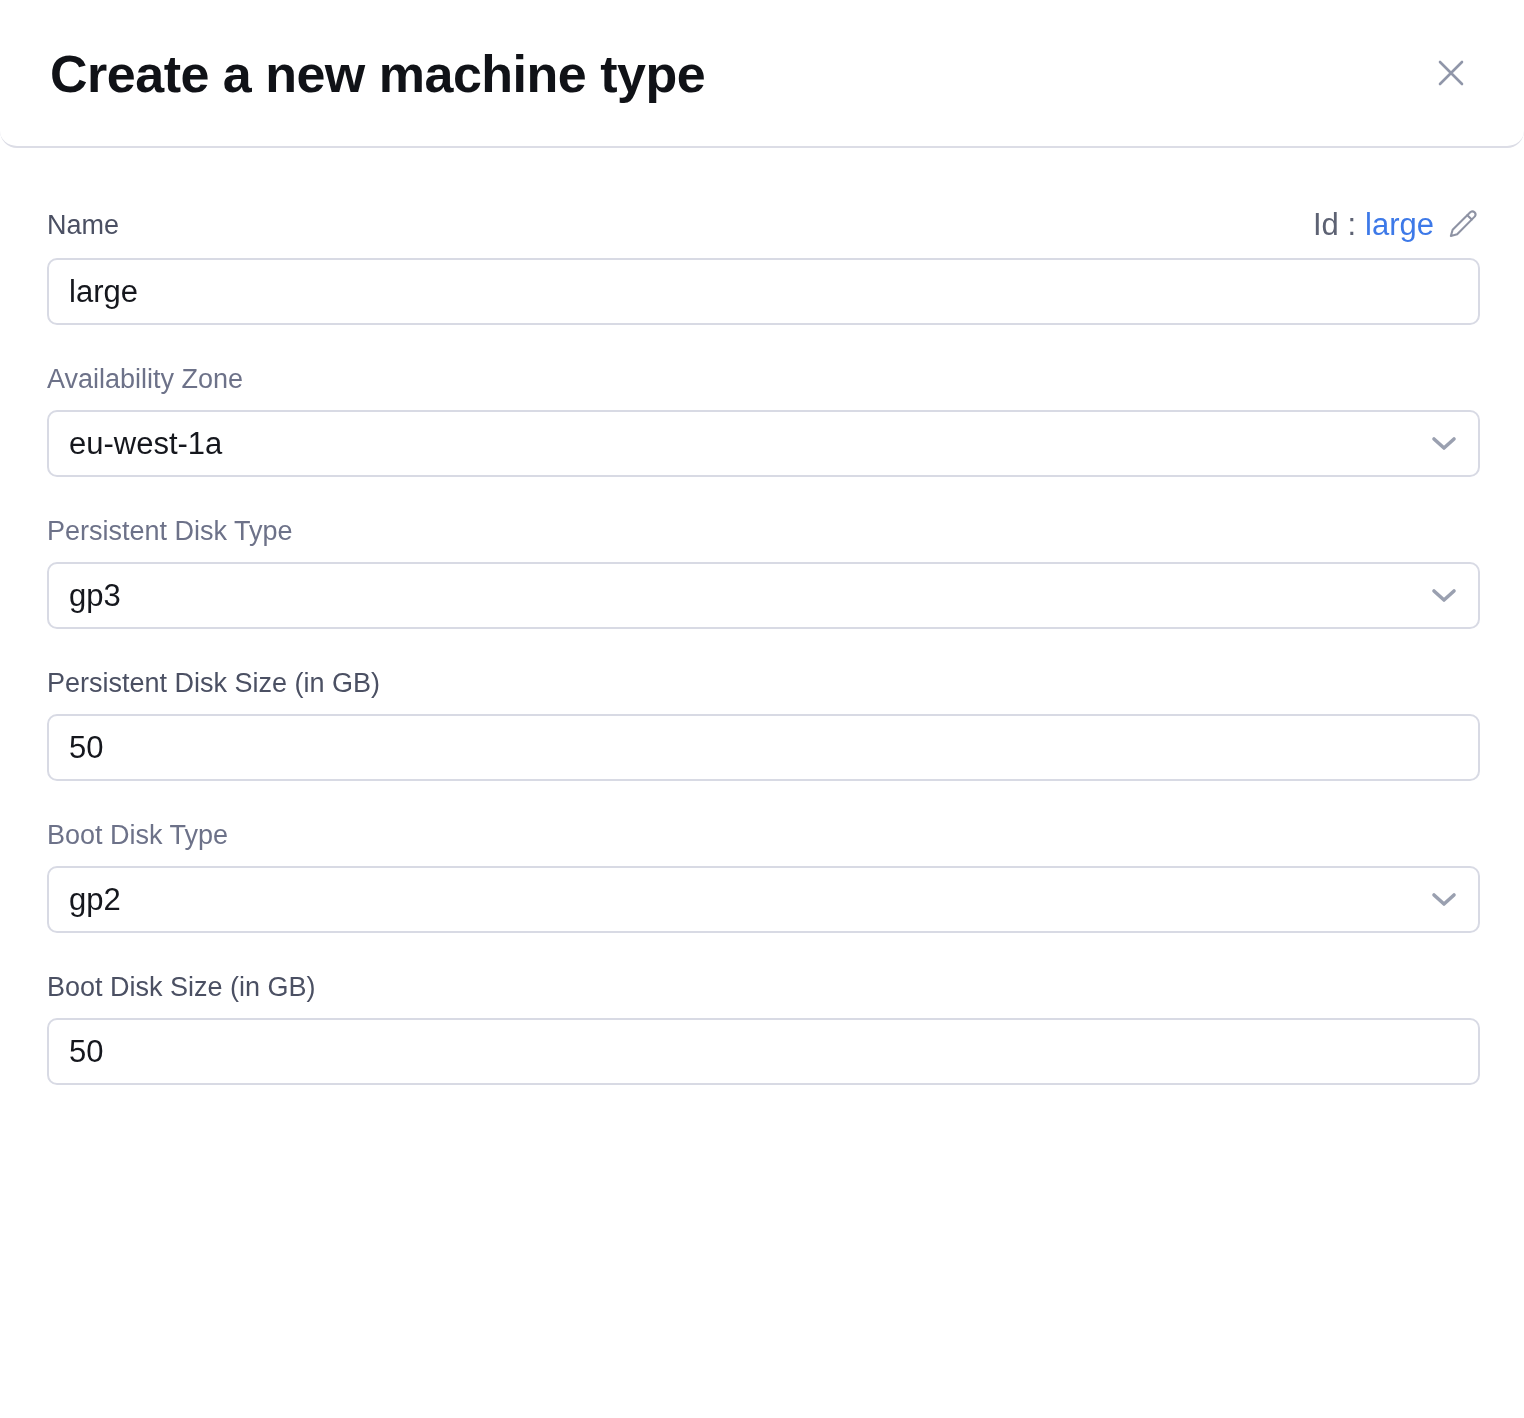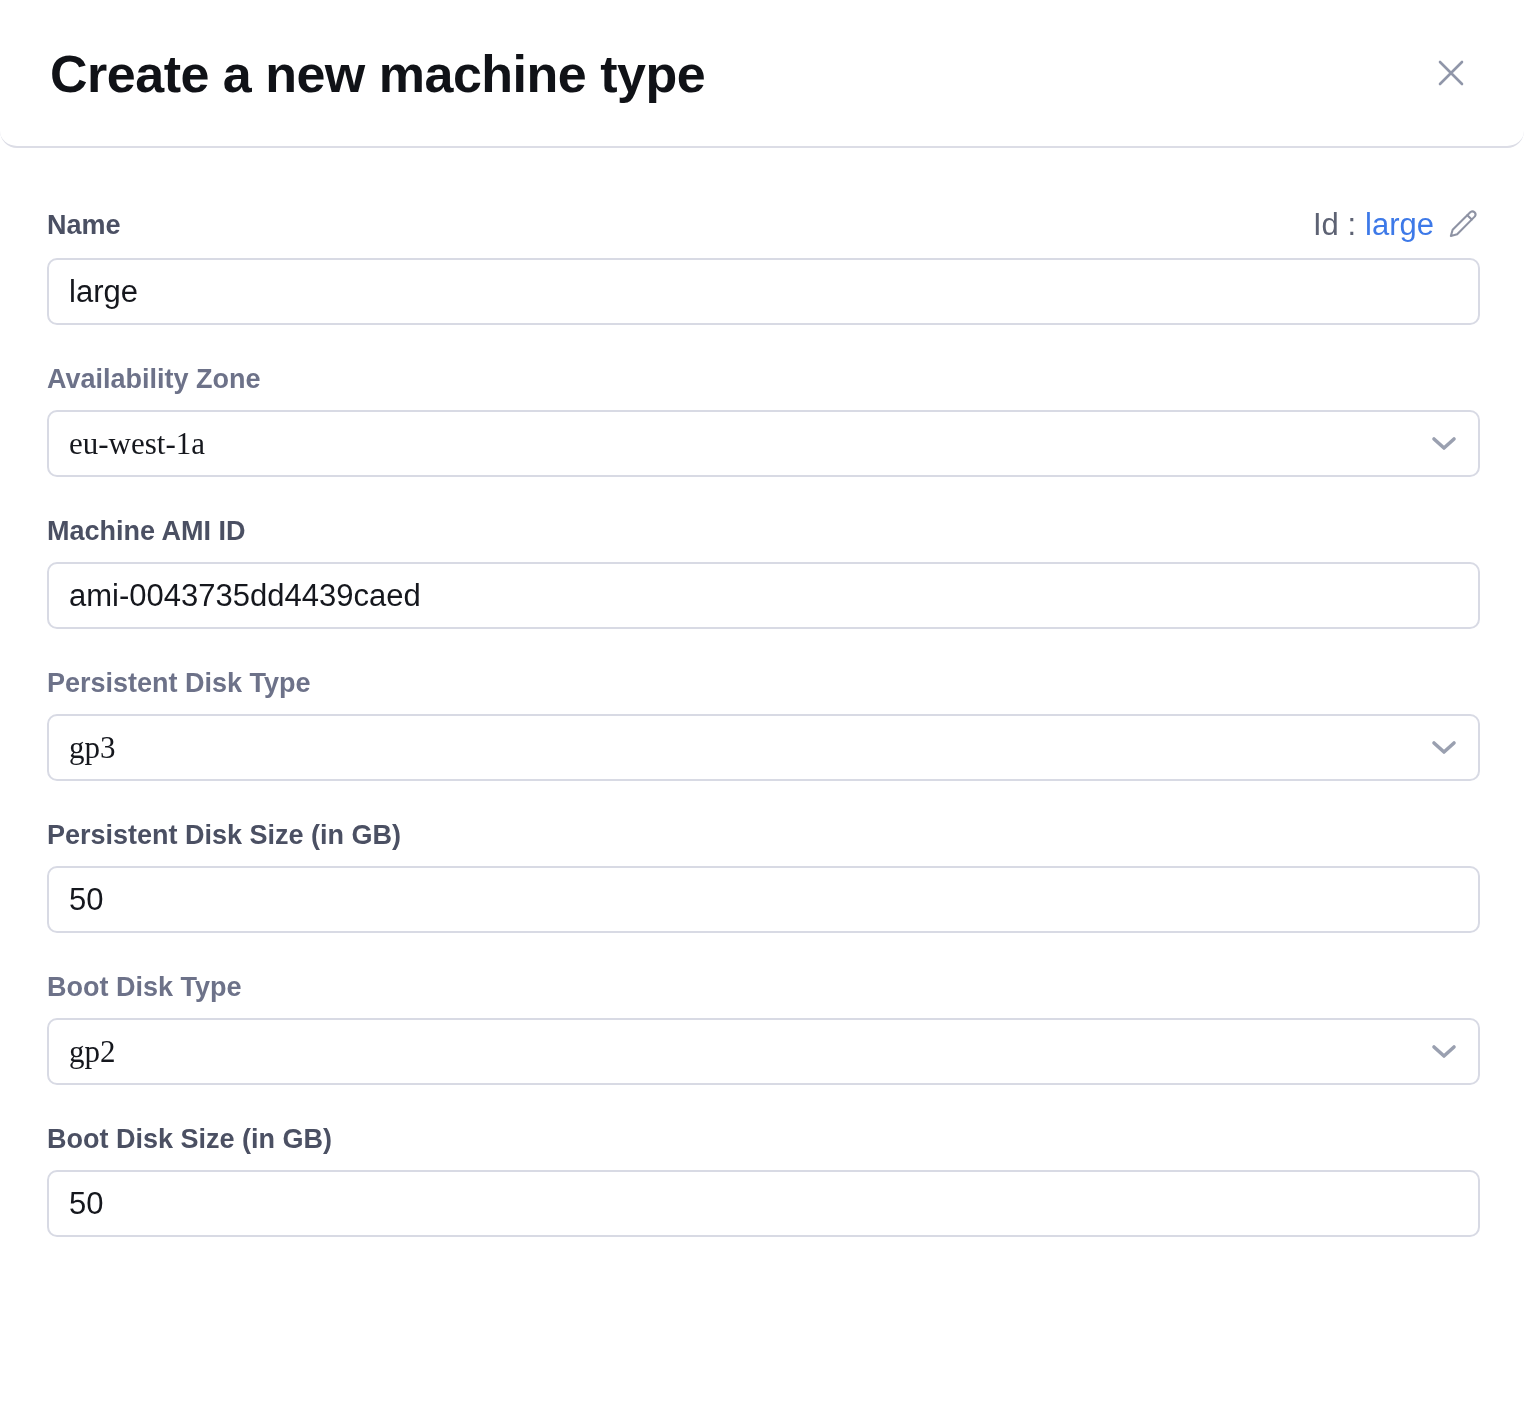--- a/index.html
+++ b/index.html
@@ -43,21 +43,21 @@
   }
   .modal-body {
     padding: 60px 44px 46px 47px;
   }
   .field + .field {
     margin-top: 40px;
   }
   .lbl {
     display: block;
     font-size: 27px;
-    font-weight: 700;
+    font-weight: 400;
     line-height: 28px;
     margin-bottom: 17px;
   }
   .lbl.dark  { color: #4b5063; }
   .lbl.light { color: #6d7289; }
   .label-row {
     display: flex;
     justify-content: space-between;
     align-items: center;
     margin-bottom: 17px;
@@ -89,21 +89,20 @@
   .text-input {
     padding: 0 20px;
     outline: none;
   }
   .select-box {
     display: flex;
     align-items: center;
     justify-content: space-between;
     padding: 4px 20px;
     cursor: pointer;
-    font-family: Liberation Serif, serif;
   }
   .select-value {
     color: #15171d;
   }
   .chevron { line-height: 0; }
 </style>
 </head>
 <body>
 
 <div class="modal">
@@ -141,24 +140,20 @@
       <div class="select-box">
         <span class="select-value">eu-west-1a</span>
         <span class="chevron">
           <svg width="28" height="17" viewBox="0 0 28 17">
             <path d="M4 4 L14 13 L24 4" stroke="#9aa0b0" stroke-width="3.6" fill="none" stroke-linecap="round" stroke-linejoin="round"></path>
           </svg>
         </span>
       </div>
     </div>
 
-    <div class="field">
-      <label class="lbl dark">Machine AMI ID</label>
-      <input class="text-input" type="text" value="ami-0043735dd4439caed" style="">
-    </div>
 
     <div class="field">
       <label class="lbl light">Persistent Disk Type</label>
       <div class="select-box">
         <span class="select-value">gp3</span>
         <span class="chevron">
           <svg width="28" height="17" viewBox="0 0 28 17">
             <path d="M4 4 L14 13 L24 4" stroke="#9aa0b0" stroke-width="3.6" fill="none" stroke-linecap="round" stroke-linejoin="round"></path>
           </svg>
         </span>

